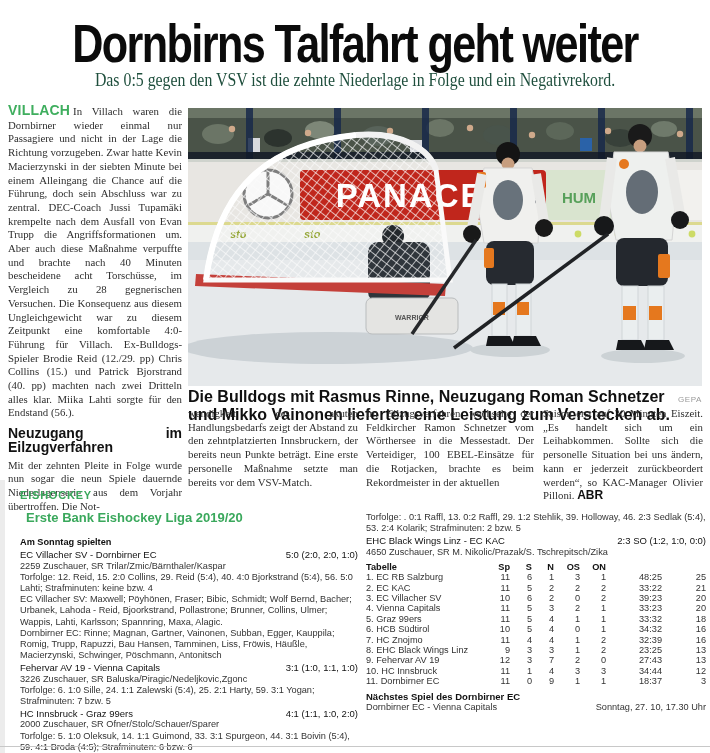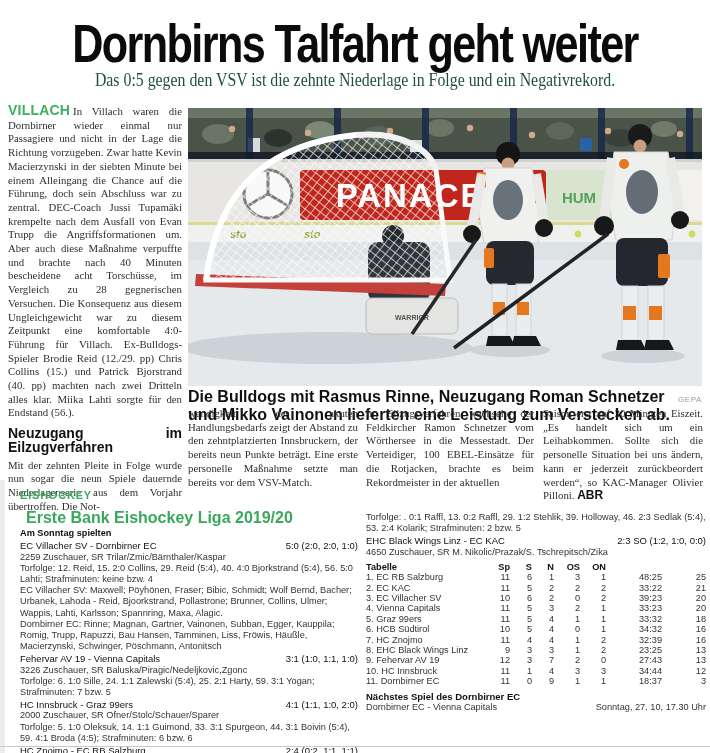--- a/index.html
+++ b/index.html
@@ -33,21 +33,21 @@
   .photo{left:188px;top:108px;width:514px;height:278px;background:#dfe3e6;overflow:hidden;}
   .captionrow{left:188px;top:388px;width:514px;display:flex;align-items:baseline;}
   .caption{font-weight:bold;font-size:16px;color:#101010;}
   .credit{margin-left:auto;font-size:8px;color:#999;letter-spacing:.6px;padding-left:8px;}
 
   
   .eislabel{left:20px;top:489px;font-weight:bold;font-size:11px;letter-spacing:.8px;color:#3aa85c;}
   .statcol{font-size:9.2px;line-height:11.2px;color:#333;}
   .statcol-l{left:20px;top:512px;width:338px;}
   .statcol-r{left:366px;top:512px;width:340px;}
-  .league{color:#3aa85c;font-weight:bold;font-size:16px;margin-bottom:5px;padding-left:6px;}
+  .league{color:#3aa85c;font-weight:bold;font-size:13px;margin-bottom:14px;padding-left:6px;}
   .bold{font-weight:bold;color:#111;}
   .gtitle{display:flex;font-weight:normal;font-size:9.5px;color:#111;margin-top:1px;}
   .gtitle .score{margin-left:auto;}
   .gline{margin:0;}
 
   .tblwrap{margin-top:4px;}
   .trow{display:grid;grid-template-columns:118px 26px 22px 22px 26px 26px 1fr 32px;
     height:10.4px;line-height:10.4px;}
   .trow span{display:block;}
   .tc{text-align:right;}

